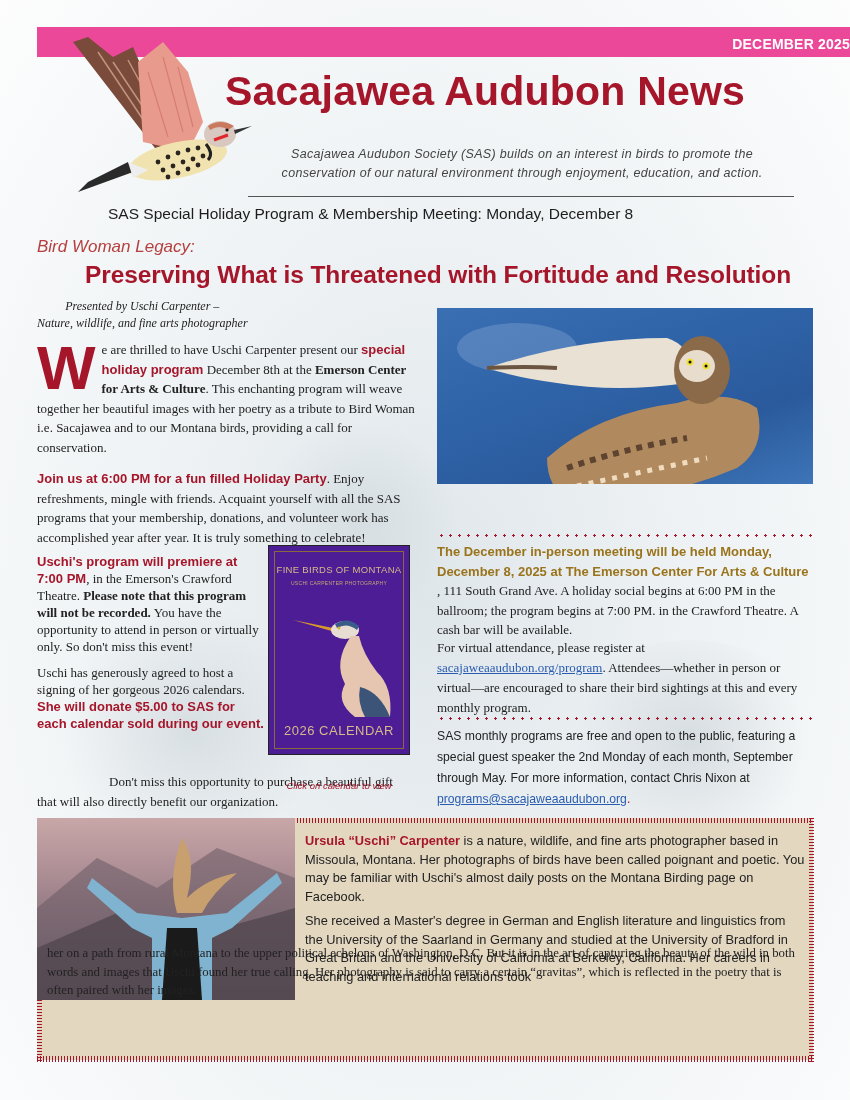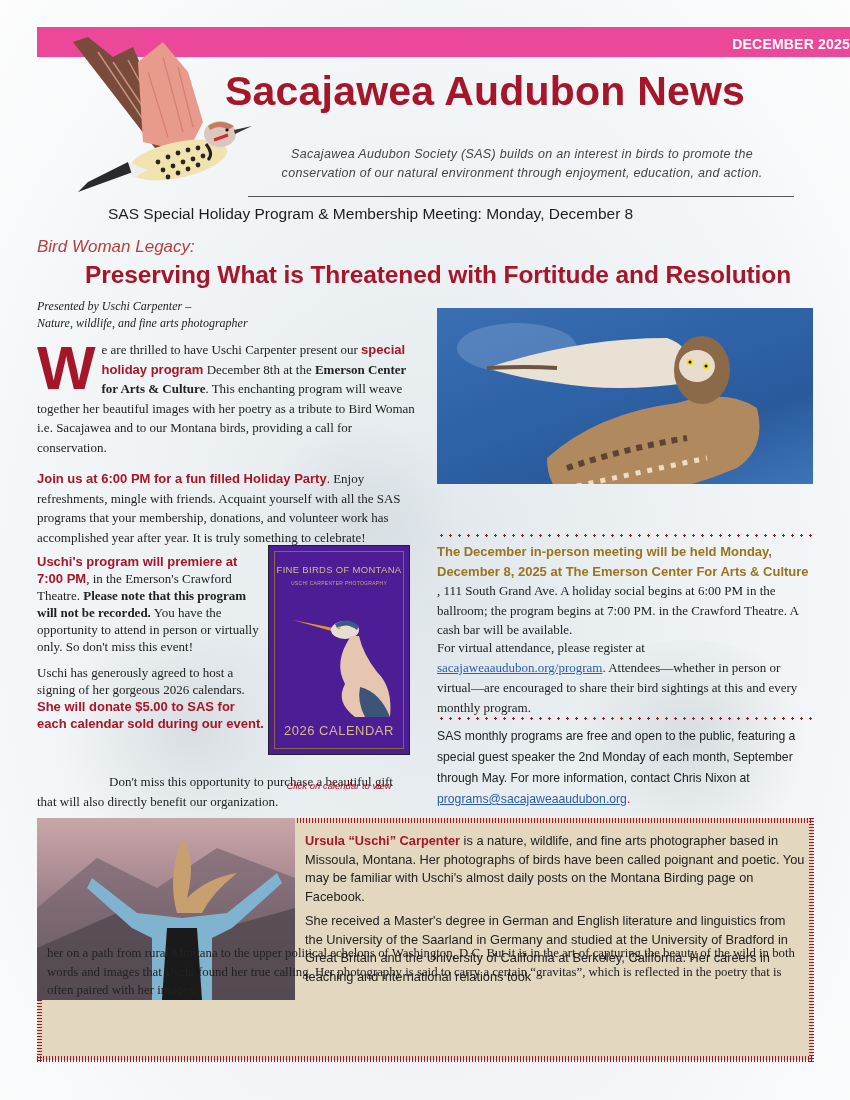--- a/index.html
+++ b/index.html
@@ -16,21 +16,21 @@
   .banner { left: 37px; top: 27px; width: 817px; height: 30px; background: #ec4899; }
   .banner-date { position: absolute; right: 4px; top: 9px; font-family: "Liberation Sans", sans-serif; font-weight: bold; color: #ffffff; font-size: 14px; letter-spacing: 0.2px; }
   .masthead { left: 225px; top: 68px; font-family: "Liberation Sans", sans-serif; font-weight: bold; color: #a6162a; font-size: 41px; letter-spacing: 0.2px; white-space: nowrap; }
   .tagline { left: 248px; top: 145px; width: 548px; text-align: center; font-family: "Liberation Sans", sans-serif; font-style: italic; color: #444; font-size: 12.5px; line-height: 19px; letter-spacing: 0.3px; }
   .rule { left: 248px; top: 196px; width: 546px; height: 1px; background: #555; }
   .meeting-line { left: 108px; top: 205px; font-family: "Liberation Sans", sans-serif; color: #1d1d1d; font-size: 15.5px; white-space: nowrap; }
 
   
   .kicker { left: 37px; top: 237px; font-family: "Liberation Sans", sans-serif; font-style: italic; color: #b5403f; font-size: 17px; }
   .headline { left: 37px; top: 261px; font-family: "Liberation Sans", sans-serif; font-weight: bold; color: #a6162a; font-size: 24.5px; white-space: nowrap; letter-spacing: -0.1px; margin-left: 48px; }
-  .presented { left: 37px; top: 298px; font-family: "Liberation Serif", serif; font-style: italic; font-size: 12px; line-height: 17px; color: #222; }
+  .presented { left: 37px; top: 298px; font-family: "Liberation Serif", serif; font-style: italic; font-size: 12px; line-height: 17px; color: #222; text-align: center; }
 
   
   .body-left { left: 37px; top: 340px; width: 378px; font-size: 13px; line-height: 19.5px; color: #222; }
   .dropcap { float: left; font-family: "Liberation Sans", sans-serif; font-weight: bold; color: #a6162a; font-size: 62px; line-height: 52px; margin: 2px 6px 0 0; }
   .red-sans { font-family: "Liberation Sans", sans-serif; font-weight: bold; color: #a6162a; }
   .bold-serif { font-weight: bold; }
   p { margin: 0 0 9px 0; }
 
   .col-narrow { left: 37px; top: 553px; width: 228px; font-size: 13px; line-height: 17px; color: #222; }
   .tail-text { left: 37px; top: 770px; width: 378px; font-size: 13px; line-height: 19.5px; color: #222; }

